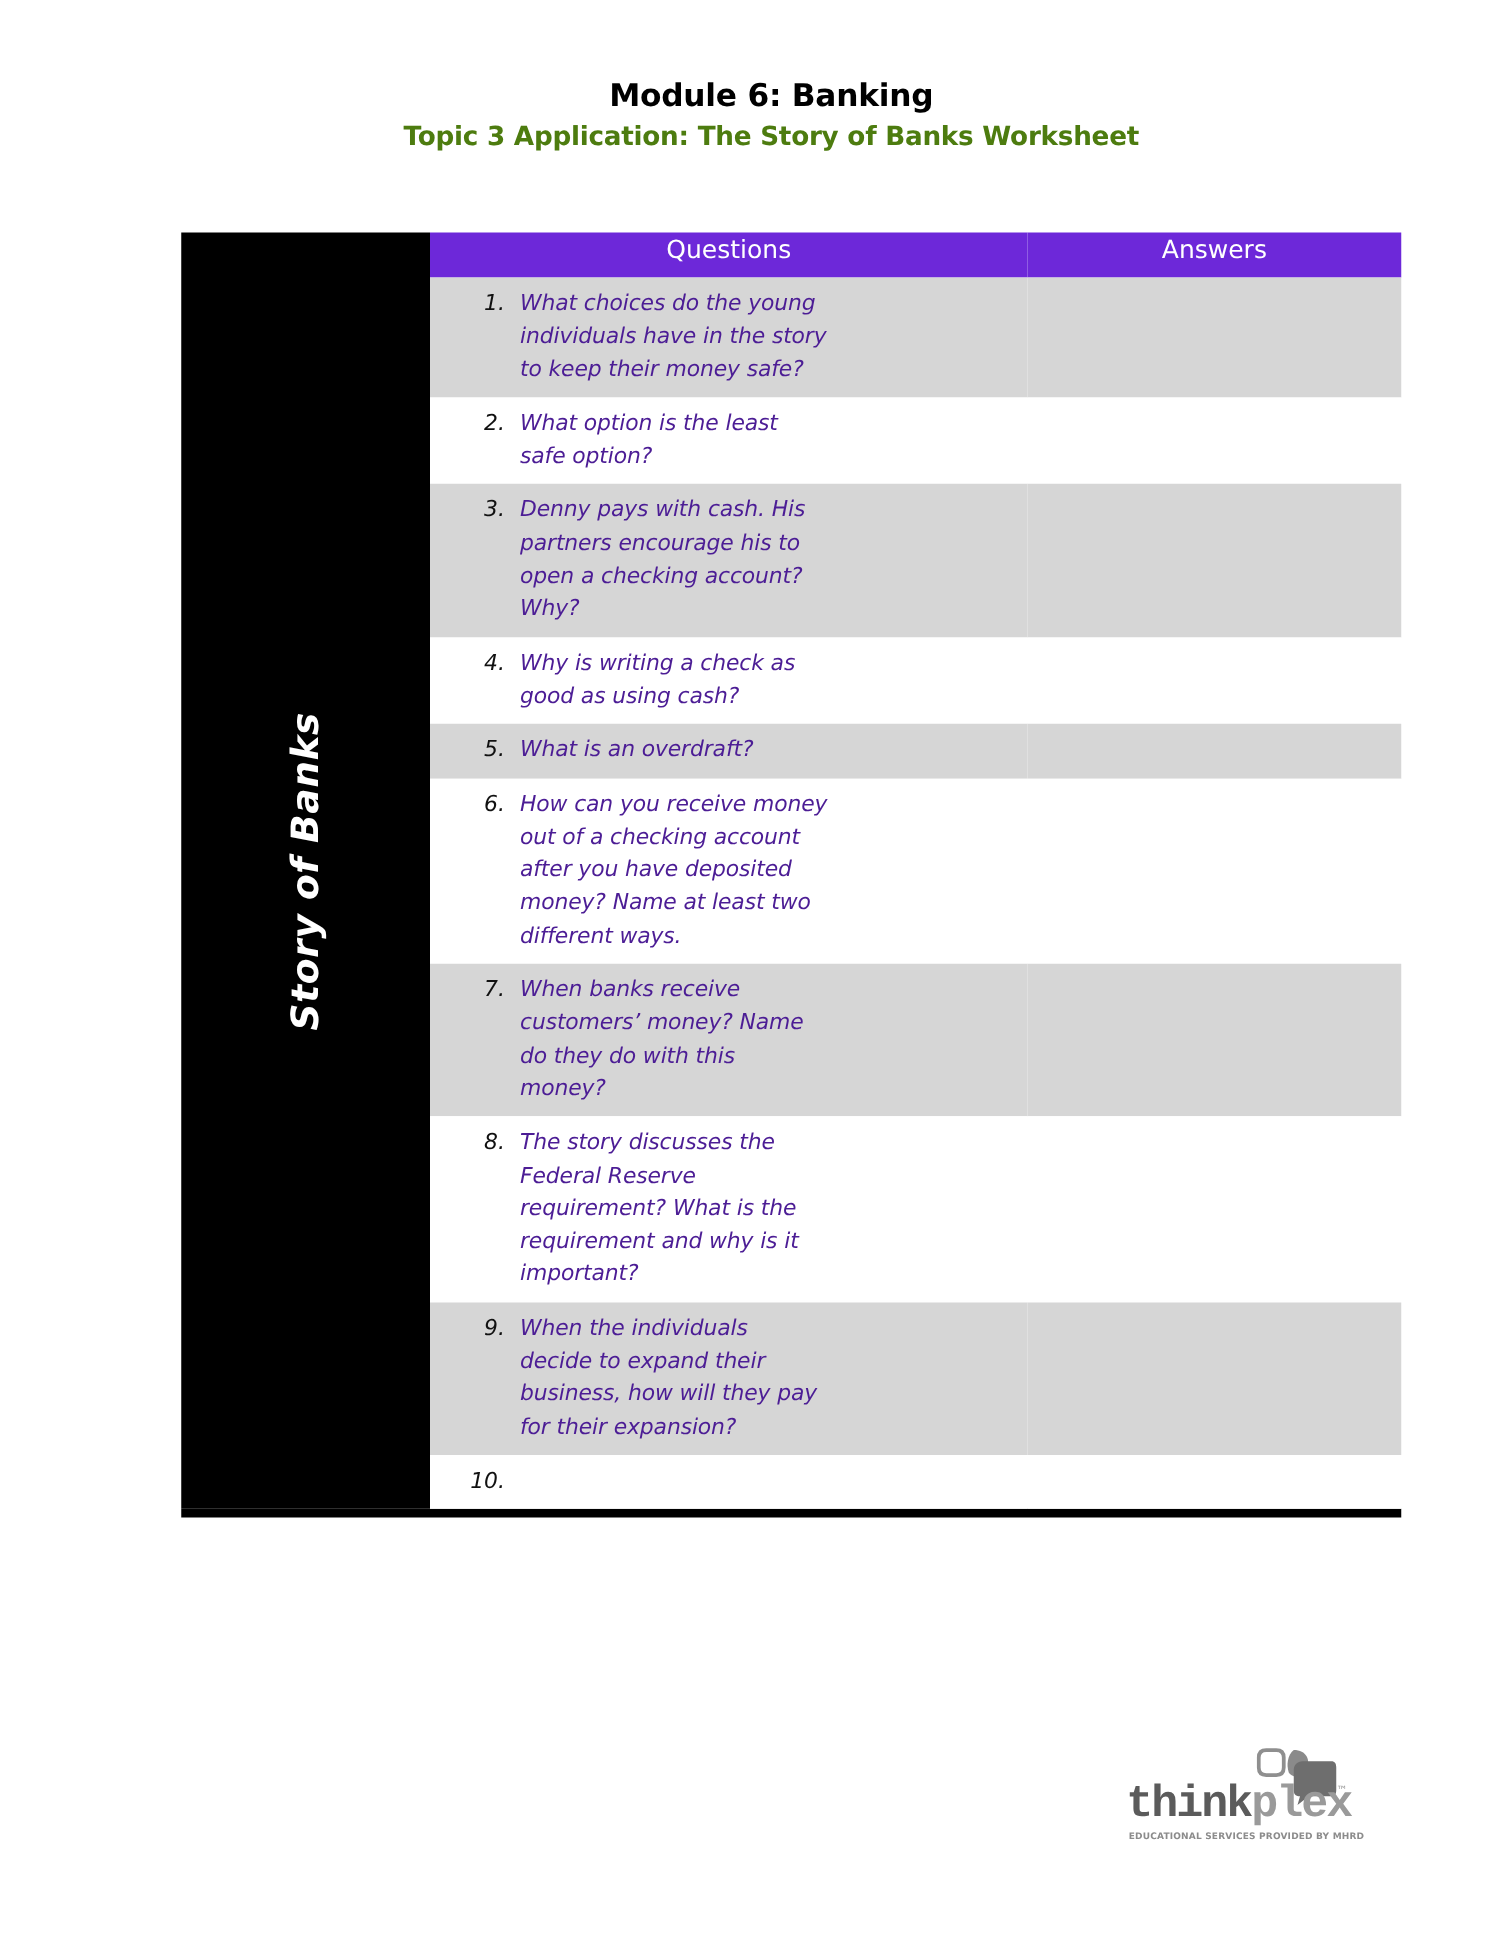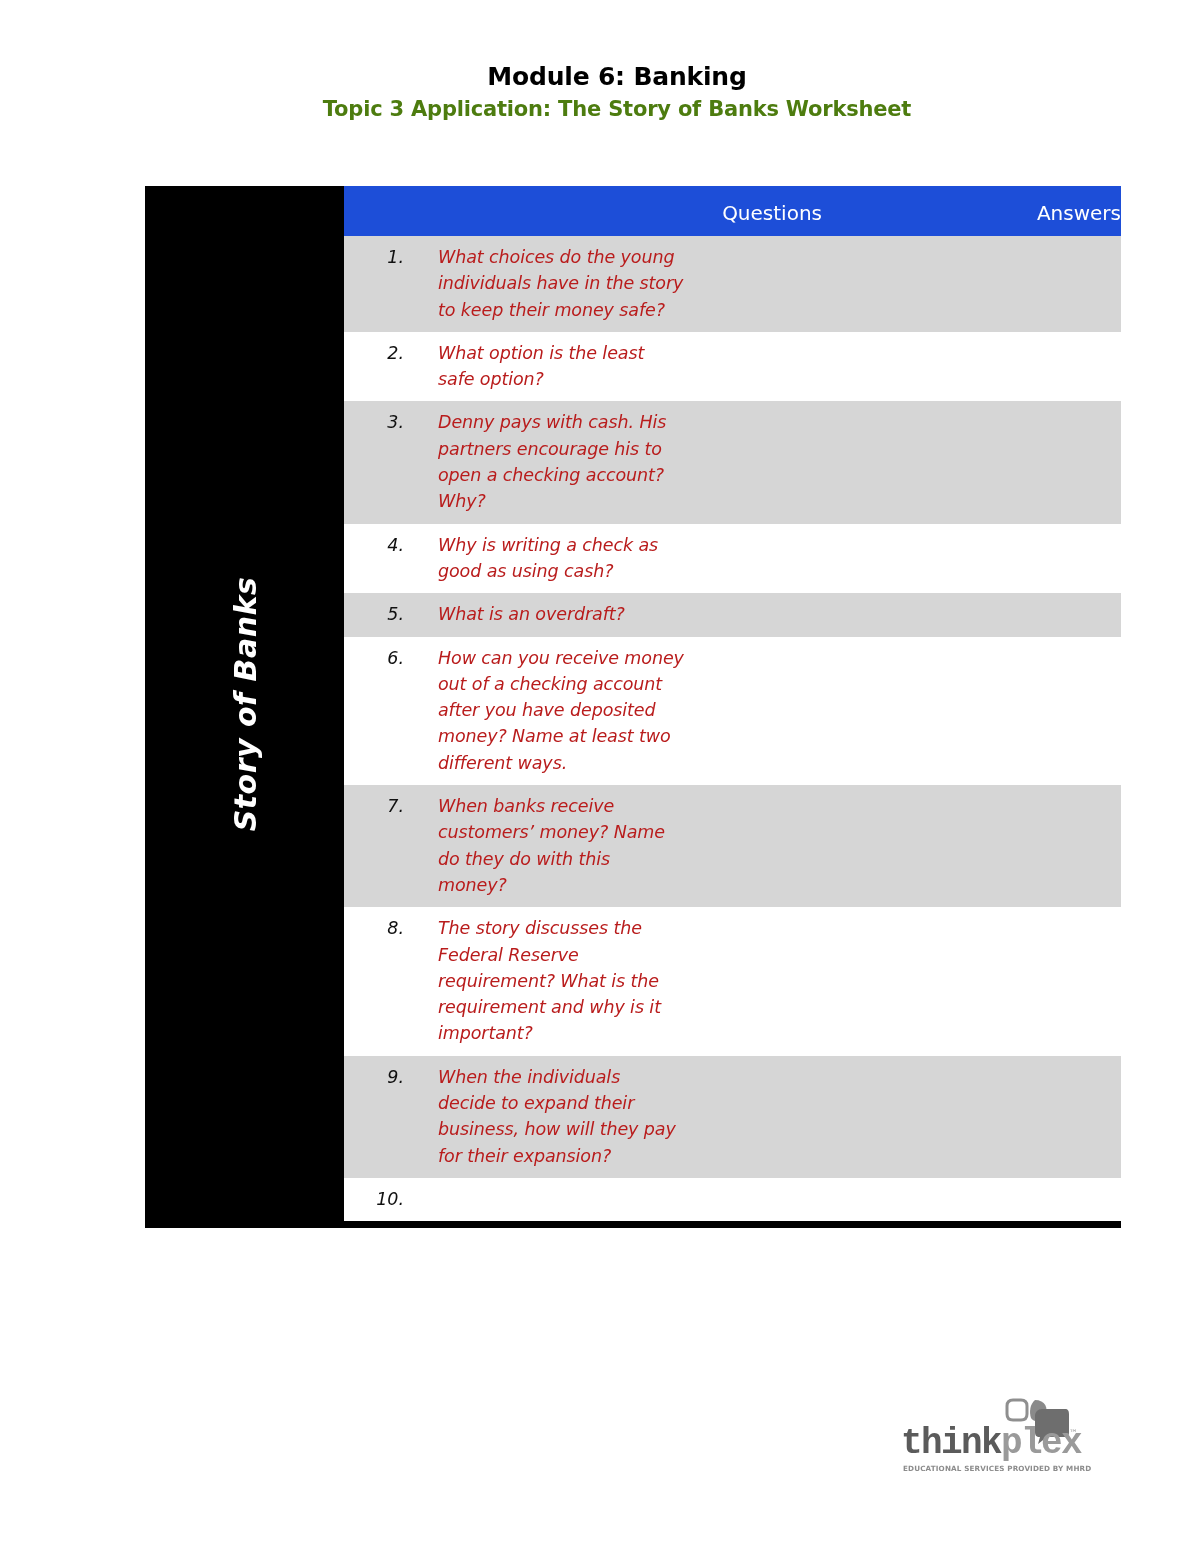--- a/index.html
+++ b/index.html
@@ -86,26 +86,26 @@
     color: #ffffff;
     font-family: "DejaVu Sans", sans-serif;
     font-style: italic;
     font-weight: bold;
     font-size: 30px;
     letter-spacing: 0.5px;
   }
 
   
   .hdr {
-    background: #1d4ed8;
+    background: #6d28d9;
     color: #ffffff;
     font-family: "DejaVu Sans", sans-serif;
     font-size: 20px;
-    text-align: right;
-    padding: 16px 0 12px 0;
+    text-align: center;
+    padding: 2px 0 12px 0;
     line-height: 1.1;
   }
   .hdr-q { grid-column: 2; grid-row: 1; }
   .hdr-a { grid-column: 3; grid-row: 1; }
 
   
   .q-cell {
     grid-column: 2;
     background: #ffffff;
     padding: 8px 6px 9px 0;
@@ -131,24 +131,23 @@
     font-size: 17.5px;
     line-height: 26.3px;
     color: #111;
   }
   .q-text {
     flex: 1 1 auto;
     font-family: "DejaVu Sans", sans-serif;
     font-style: italic;
     font-size: 17.5px;
     line-height: 26.3px;
-    color: #b91c1c;
+    color: #4c1d95;
     white-space: pre-line;
     letter-spacing: -0.1px;
-    margin-left: 22px;
   }
 
   
   .logo-wrap {
     position: absolute;
     left: 884px;
     top: 1398px;
     width: 180px;
     height: 86px;
   }

